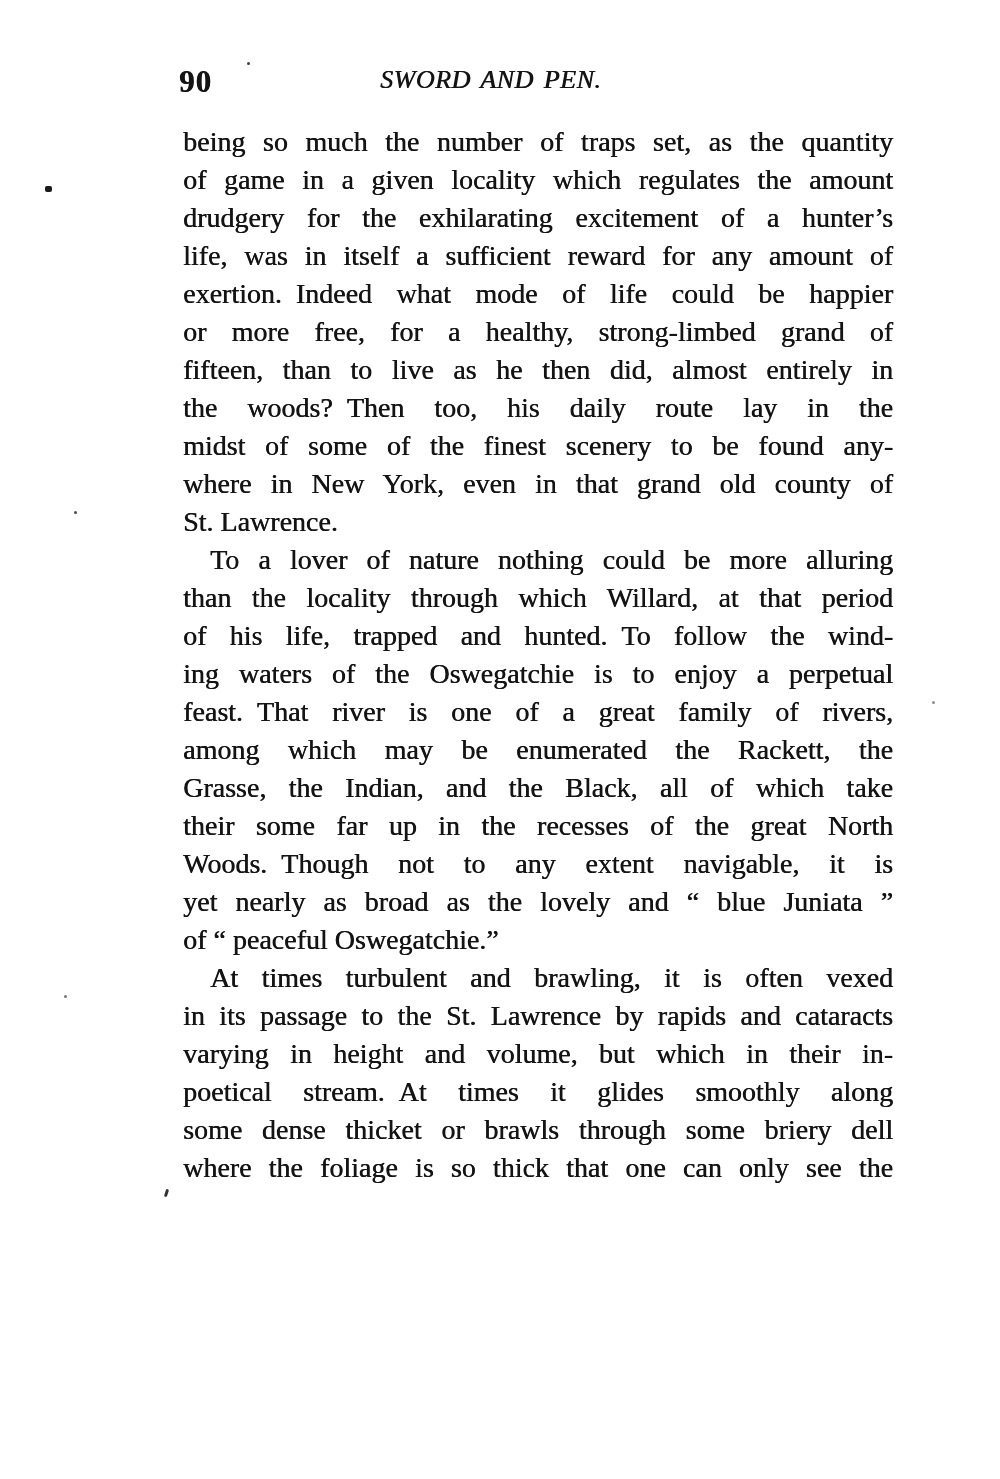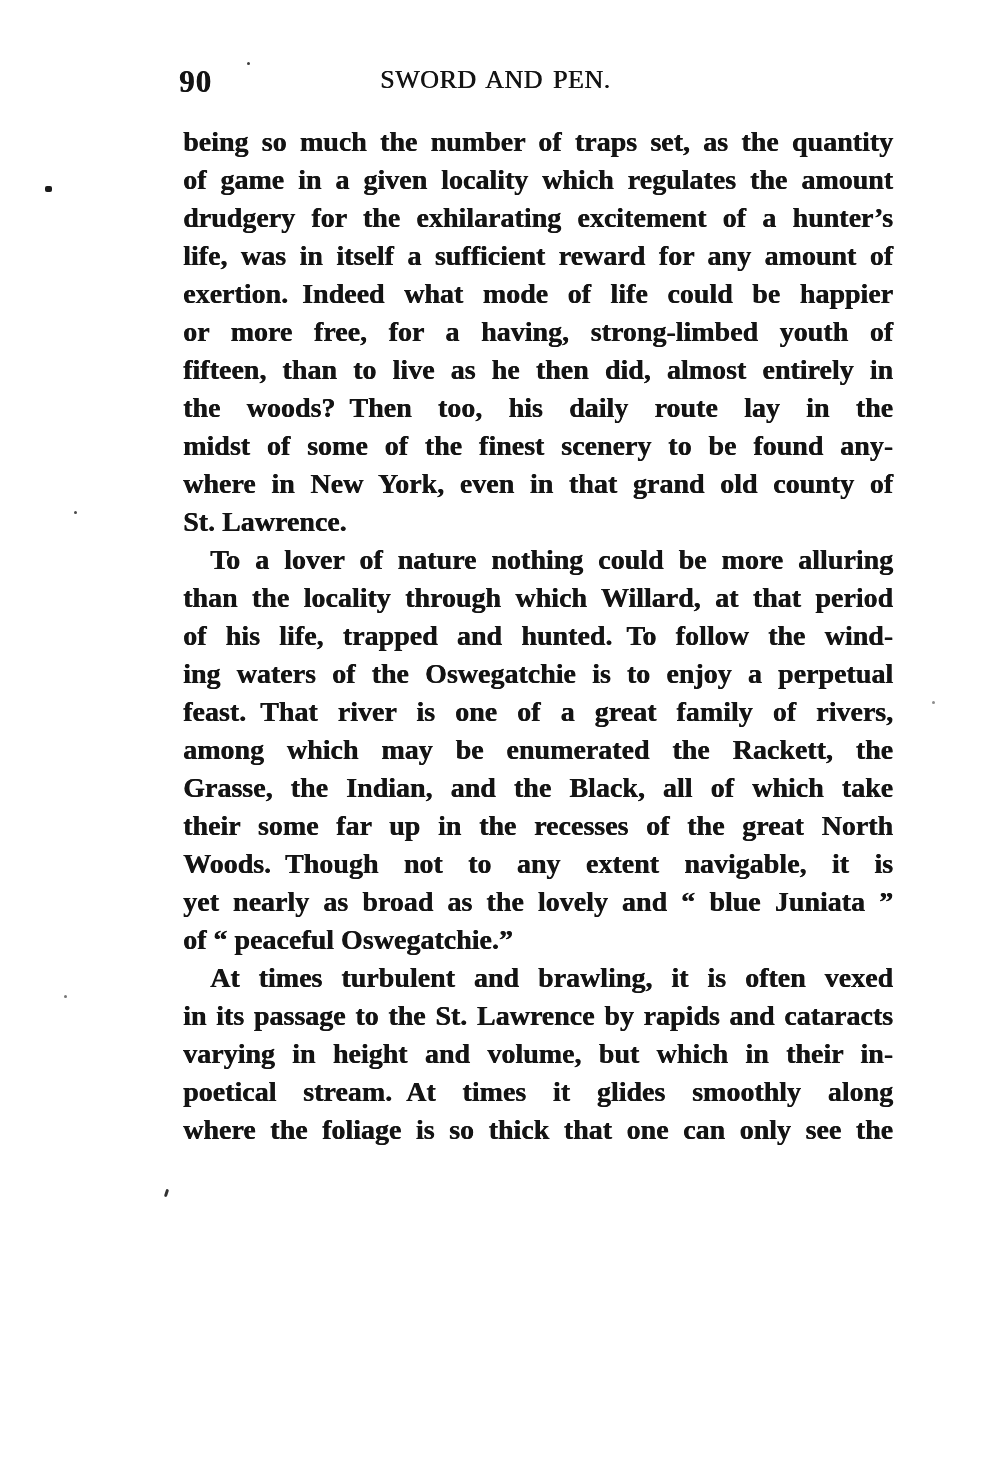--- a/index.html
+++ b/index.html
@@ -20,20 +20,21 @@
     font-weight: bold;
     letter-spacing: 1px;
     line-height: 1;
     text-shadow: 0.5px 0 0;
   }
   .runhead {
     position: absolute;
     left: 380px;
     top: 67px;
     font-size: 26px;
+    font-style: italic;
     line-height: 1;
     letter-spacing: 0.5px;
     word-spacing: 3px;
     text-shadow: 0.6px 0 0;
     white-space: nowrap;
   }
   .textblock {
     position: absolute;
     left: 183px;
     top: 123px;
@@ -42,21 +43,20 @@
     line-height: 38px;
     text-shadow: 0.45px 0 0;
   }
   .para { margin: 0; }
   .ln {
     text-align: justify;
     text-align-last: justify;
     height: 38px;
     overflow: visible;
     white-space: nowrap;
-    font-weight: bold;
   }
   .ln.end { text-align-last: left; }
   .ln.ind { text-indent: 27px; }
   .speck {
     position: absolute;
     background: #1b1b1b;
     border-radius: 50%;
   }
 </style>
 </head>
@@ -69,21 +69,21 @@
   <div class="runhead">SWORD AND PEN.</div>
 
   <div class="textblock">
 
     <div class="para">
       <div class="ln">being so much the number of traps set, as the quantity</div>
       <div class="ln">of game in a given locality which regulates the amount</div>
       <div class="ln">drudgery for the exhilarating excitement of a hunter’s</div>
       <div class="ln">life, was in itself a sufficient reward for any amount of</div>
       <div class="ln">exertion. Indeed what mode of life could be happier</div>
-      <div class="ln">or more free, for a having, strong-limbed youth of</div>
+      <div class="ln">or more free, for a healthy, strong-limbed grand of</div>
       <div class="ln">fifteen, than to live as he then did, almost entirely in</div>
       <div class="ln">the woods? Then too, his daily route lay in the</div>
       <div class="ln">midst of some of the finest scenery to be found any-</div>
       <div class="ln">where in New York, even in that grand old county of</div>
       <div class="ln end">St. Lawrence.</div>
     </div>
 
     <div class="para">
       <div class="ln ind">To a lover of nature nothing could be more alluring</div>
       <div class="ln">than the locality through which Willard, at that period</div>
@@ -96,20 +96,21 @@
       <div class="ln">Woods. Though not to any extent navigable, it is</div>
       <div class="ln">yet nearly as broad as the lovely and “ blue Juniata ”</div>
       <div class="ln end">of “ peaceful Oswegatchie.”</div>
     </div>
 
     <div class="para">
       <div class="ln ind">At times turbulent and brawling, it is often vexed</div>
       <div class="ln">in its passage to the St. Lawrence by rapids and cataracts</div>
       <div class="ln">varying in height and volume, but which in their in-</div>
       <div class="ln">poetical stream. At times it glides smoothly along</div>
+      <div class="ln">some dense thicket or brawls through some briery dell</div>
       <div class="ln">where the foliage is so thick that one can only see the</div>
     </div>
 
   </div>
 
   <div class="speck" style="left:247px; top:62px;  width:3px; height:3px; opacity:.85;"></div>
   <div class="speck" style="left:45px;  top:186px; width:7px; height:6px; border-radius:2px;"></div>
   <div class="speck" style="left:74px;  top:511px; width:3px; height:3px; opacity:.8;"></div>
   <div class="speck" style="left:64px;  top:995px; width:3px; height:3px; opacity:.6;"></div>
   <div class="speck" style="left:165px; top:1189px; width:3px; height:8px; border-radius:2px; transform:rotate(18deg); opacity:.9;"></div>

